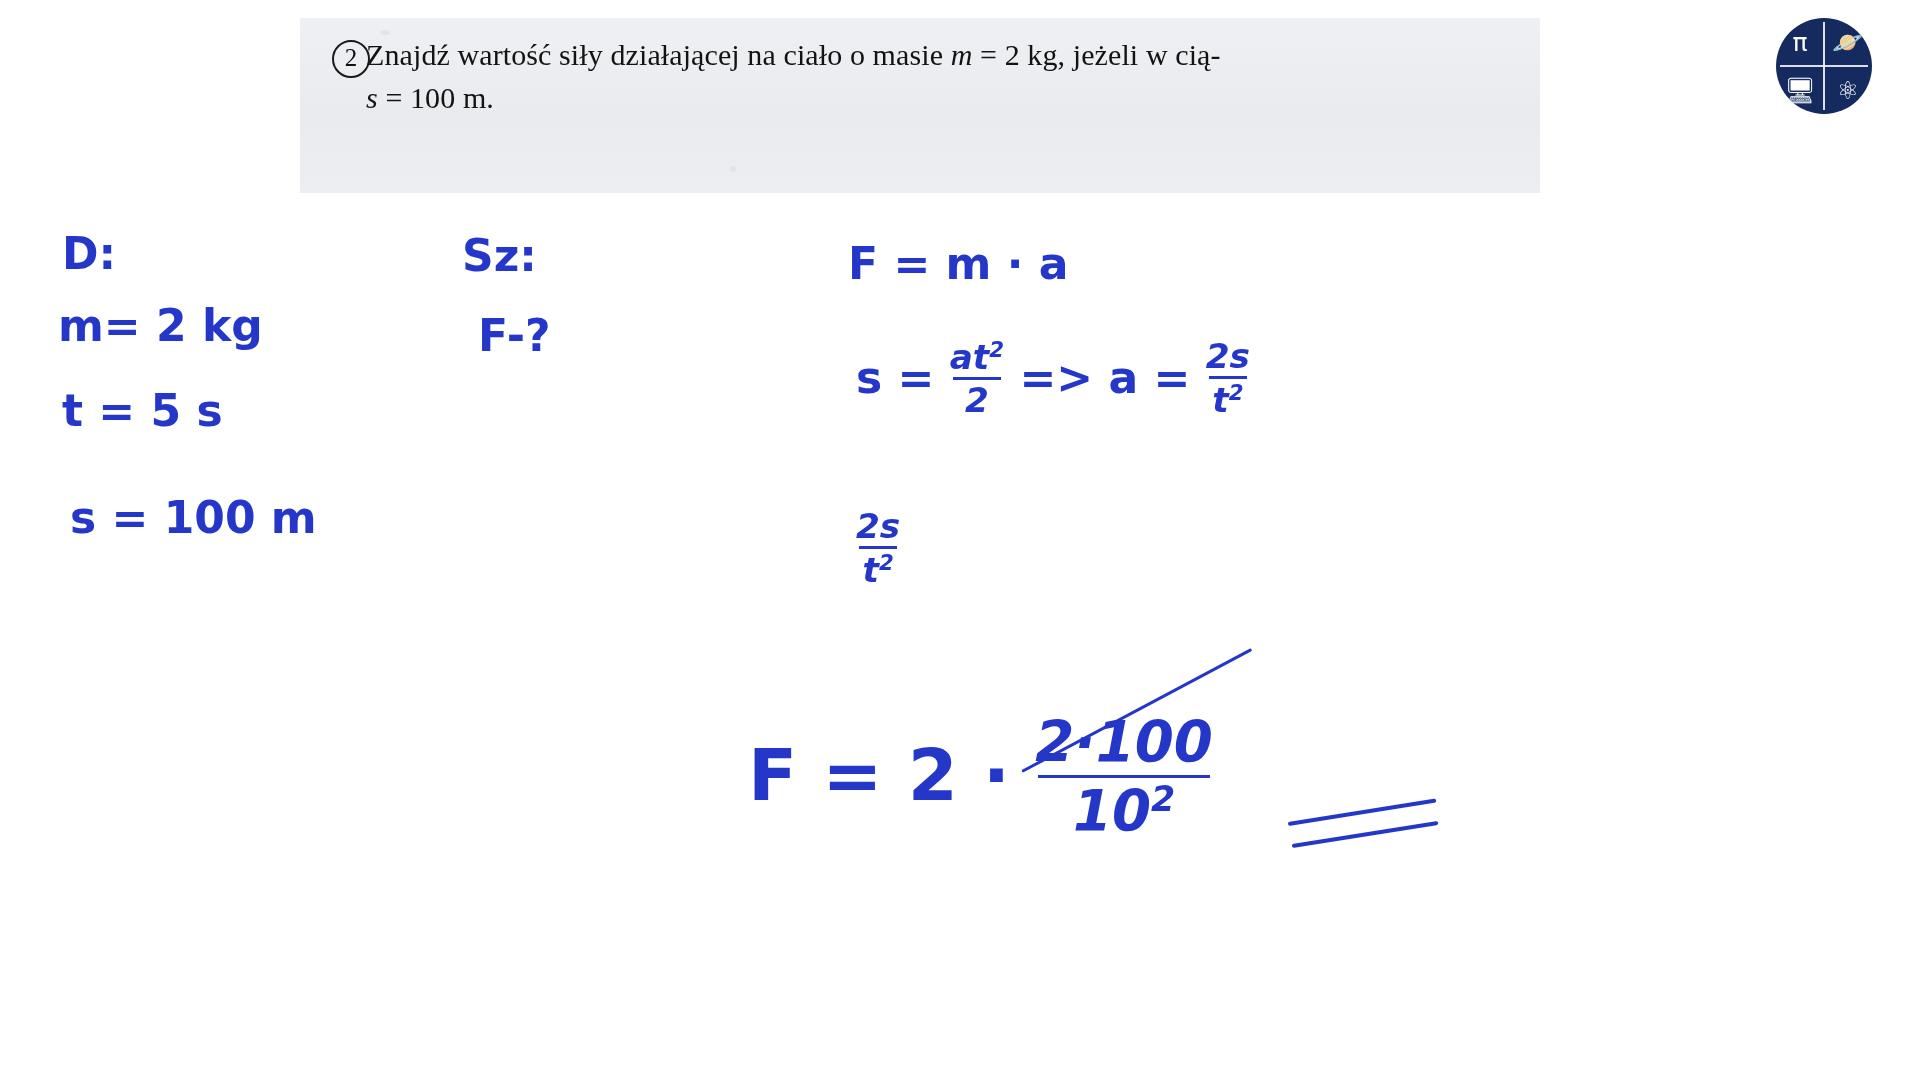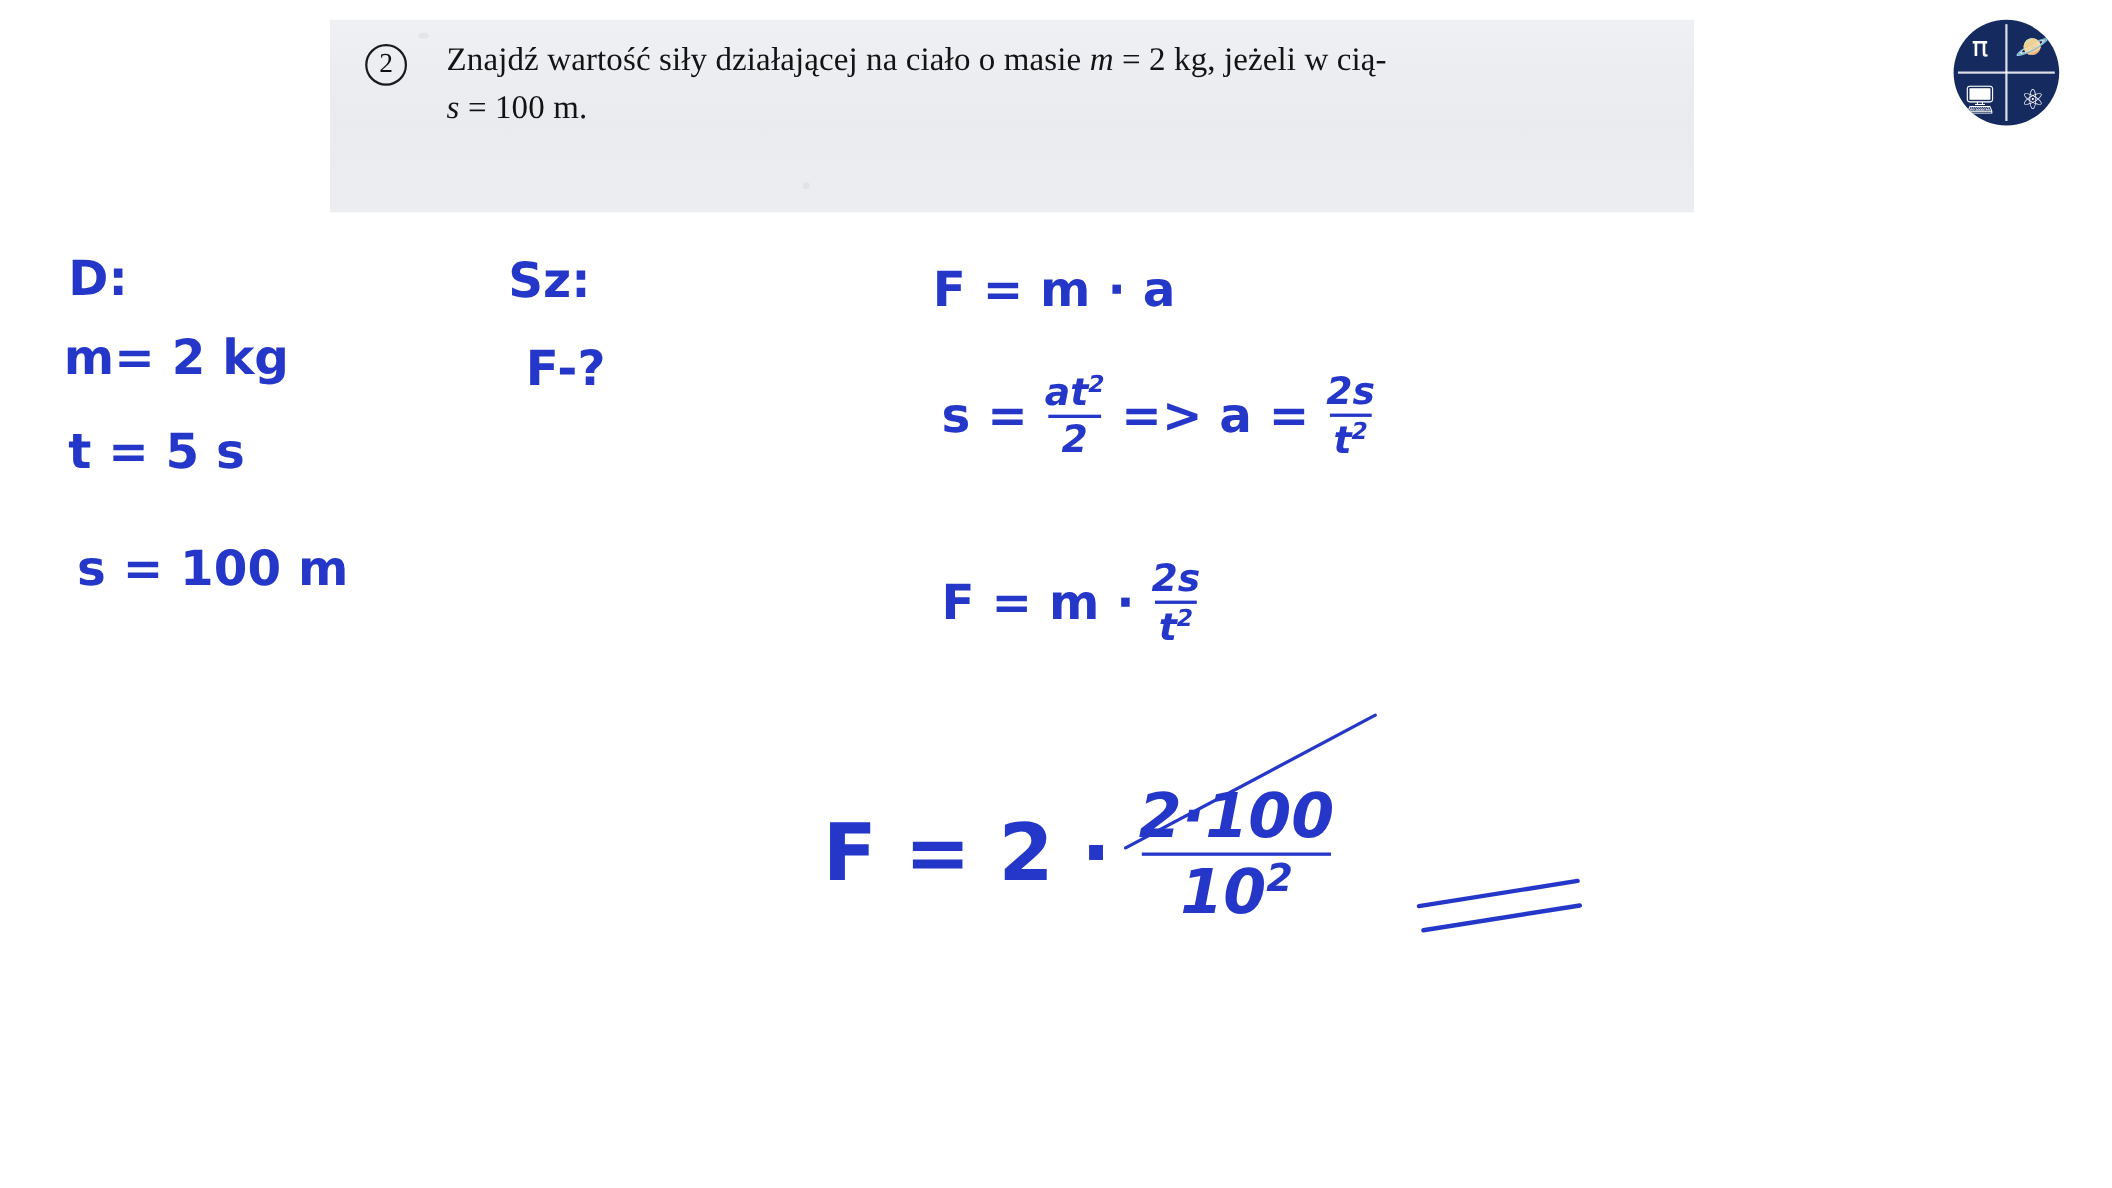--- a/index.html
+++ b/index.html
@@ -36,21 +36,21 @@
     height: 34px;
     border: 2.2px solid #1a1a1a;
     border-radius: 50%;
     color: #101010;
     font-size: 25px;
     line-height: 32px;
     text-align: center;
     font-family: "Liberation Serif", serif;
   }
   .ex-text {
-    margin-left: 72px;
+    margin-left: 32px;
     color: #131313;
     font-size: 30px;
     line-height: 1.42;
     letter-spacing: 0.1px;
     text-align: justify;
     width: 1080px;
   }
   .ex-text .ln { display: block; white-space: nowrap; }
   .ex-text i { font-style: italic; }
   .ln2 { text-align: justify; }
@@ -178,21 +178,20 @@
   <span>=&gt;</span>
   <span>a =</span>
   <span class="frac">
     <span class="num">2s</span>
     <span class="bar"></span>
     <span class="den"><span>t</span><span class="sup">2</span></span>
   </span>
 </div>
 
 <div class="hand hw-big" style="left:856px; top:510px;">
-  <span>F = m ·</span>
   <span class="frac">
     <span class="num">2s</span>
     <span class="bar"></span>
     <span class="den"><span>t</span><span class="sup">2</span></span>
   </span>
 </div>
 
 <div class="hand hw-xl" style="left:748px; top:672px;">
   <span>F = 2 ·</span>
   <span class="frac">

